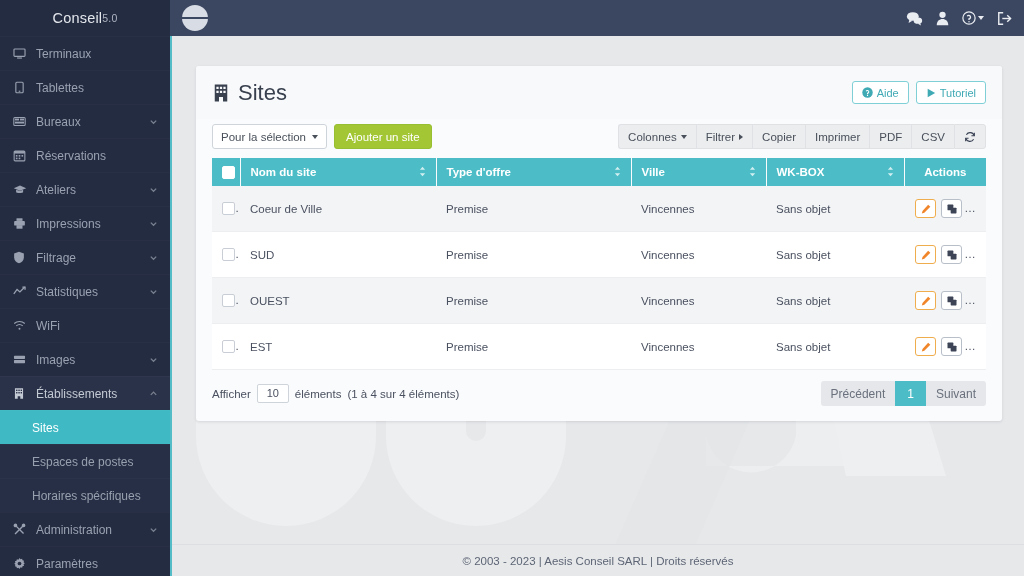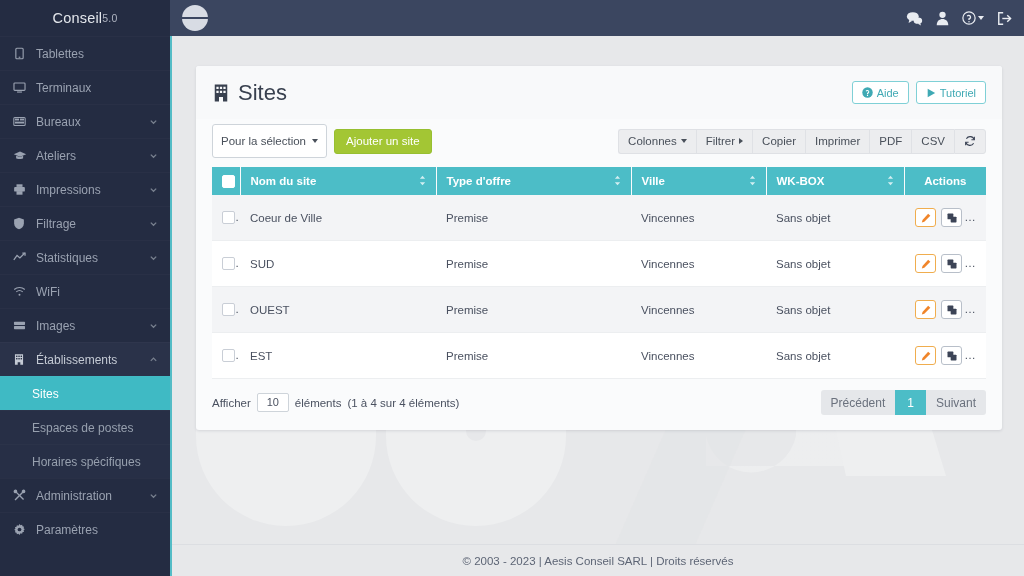--- a/index.html
+++ b/index.html
@@ -114,21 +114,21 @@
     background: #ffffff; color: #3fa9b4; font-size: 11px;
     display: inline-flex; align-items: center; gap: 4px; cursor: pointer;
     margin-left: 7px; font-family: "Liberation Sans", sans-serif;
   }
 
   .toolbar {
     display: flex; align-items: center;
     padding: 5px 16px 9px 16px;
   }
   .btn-select {
-    height: 34px; padding: 0 8px; border: 1px solid #ced4da; border-radius: 3px;
+    height: 25px; padding: 0 8px; border: 1px solid #ced4da; border-radius: 3px;
     background: #ffffff; color: #49505a; font-size: 11.5px;
     display: inline-flex; align-items: center; gap: 6px; cursor: pointer;
   }
   .btn-green {
     height: 25px; padding: 0 11px; border: 1px solid #97bf31; border-radius: 3px;
     background: #a3c634; color: #ffffff; font-size: 11.5px;
     display: inline-flex; align-items: center; cursor: pointer; margin-left: 7px;
   }
   .tb-spacer { flex: 1 1 auto; }
   .btngroup { display: inline-flex; }
@@ -213,54 +213,68 @@
 <div class="sidebar">
   <div class="brand">
     <span class="bname">Conseil</span>
     <span class="bver">5.0</span>
   </div>
   <div class="navlist">
 
     <div class="navitem">
       <span class="ico">
         <svg width="13" height="13" viewBox="0 0 16 16" fill="none" stroke="currentColor" stroke-width="1.4">
+            <rect x="1.2" y="2.5" width="13.6" height="9" rx="1"></rect>
+            <line x1="5" y1="13.6" x2="11" y2="13.6"></line>
+          </svg>
+      </span>
+      <span class="lbl">Terminaux</span>
+    </div>
+
+    <div class="navitem">
+      <span class="ico">
+        <svg width="13" height="13" viewBox="0 0 16 16" fill="none" stroke="currentColor" stroke-width="1.4">
             <rect x="3.5" y="1.6" width="9" height="12.8" rx="1.2"></rect>
             <line x1="7" y1="12.6" x2="9" y2="12.6"></line>
           </svg>
       </span>
       <span class="lbl">Tablettes</span>
-    </div>
-
-    <div class="navitem">
-      <span class="ico">
-        <svg width="13" height="13" viewBox="0 0 16 16" fill="none" stroke="currentColor" stroke-width="1.4">
-            <rect x="1.2" y="2.5" width="13.6" height="9" rx="1"></rect>
-            <line x1="5" y1="13.6" x2="11" y2="13.6"></line>
-          </svg>
-      </span>
-      <span class="lbl">Terminaux</span>
     </div>
 
     <div class="navitem">
       <span class="ico">
         <svg width="13" height="13" viewBox="0 0 16 16" fill="currentColor">
             <rect x="1" y="3" width="14" height="10" rx="1.2" fill="none" stroke="currentColor" stroke-width="1.3"></rect>
             <rect x="2.4" y="4.4" width="5" height="2.3"></rect>
             <rect x="8.6" y="4.4" width="5" height="2.3"></rect>
             <rect x="2.4" y="8.2" width="11.2" height="2.3"></rect>
           </svg>
       </span>
       <span class="lbl">Bureaux</span>
       <span class="car">
         <svg width="9" height="9" viewBox="0 0 10 10" fill="none" stroke="currentColor" stroke-width="1.4">
             <polyline points="2,4 5,7 8,4"></polyline>
           </svg>
       </span>
     </div>
 
+    <div class="navitem">
+      <span class="ico">
+        <svg width="13" height="13" viewBox="0 0 16 16" fill="currentColor">
+            <rect x="1.4" y="2.6" width="13.2" height="12" rx="1.2" fill="none" stroke="currentColor" stroke-width="1.3"></rect>
+            <rect x="1.4" y="2.6" width="13.2" height="3"></rect>
+            <rect x="3.5" y="7.4" width="2" height="2"></rect>
+            <rect x="7" y="7.4" width="2" height="2"></rect>
+            <rect x="10.5" y="7.4" width="2" height="2"></rect>
+            <rect x="3.5" y="10.6" width="2" height="2"></rect>
+            <rect x="7" y="10.6" width="2" height="2"></rect>
+          </svg>
+      </span>
+      <span class="lbl">Réservations</span>
+    </div>
 
     <div class="navitem">
       <span class="ico">
         <svg width="14" height="13" viewBox="0 0 18 16" fill="currentColor">
             <path d="M9 3 L17 6.3 L9 9.6 L1 6.3 Z"></path>
             <path d="M4 8.2 V11.4 C4 12.8 13 12.8 13 11.4 V8.2 L9 10 Z"></path>
           </svg>
       </span>
       <span class="lbl">Ateliers</span>
       <span class="car">

